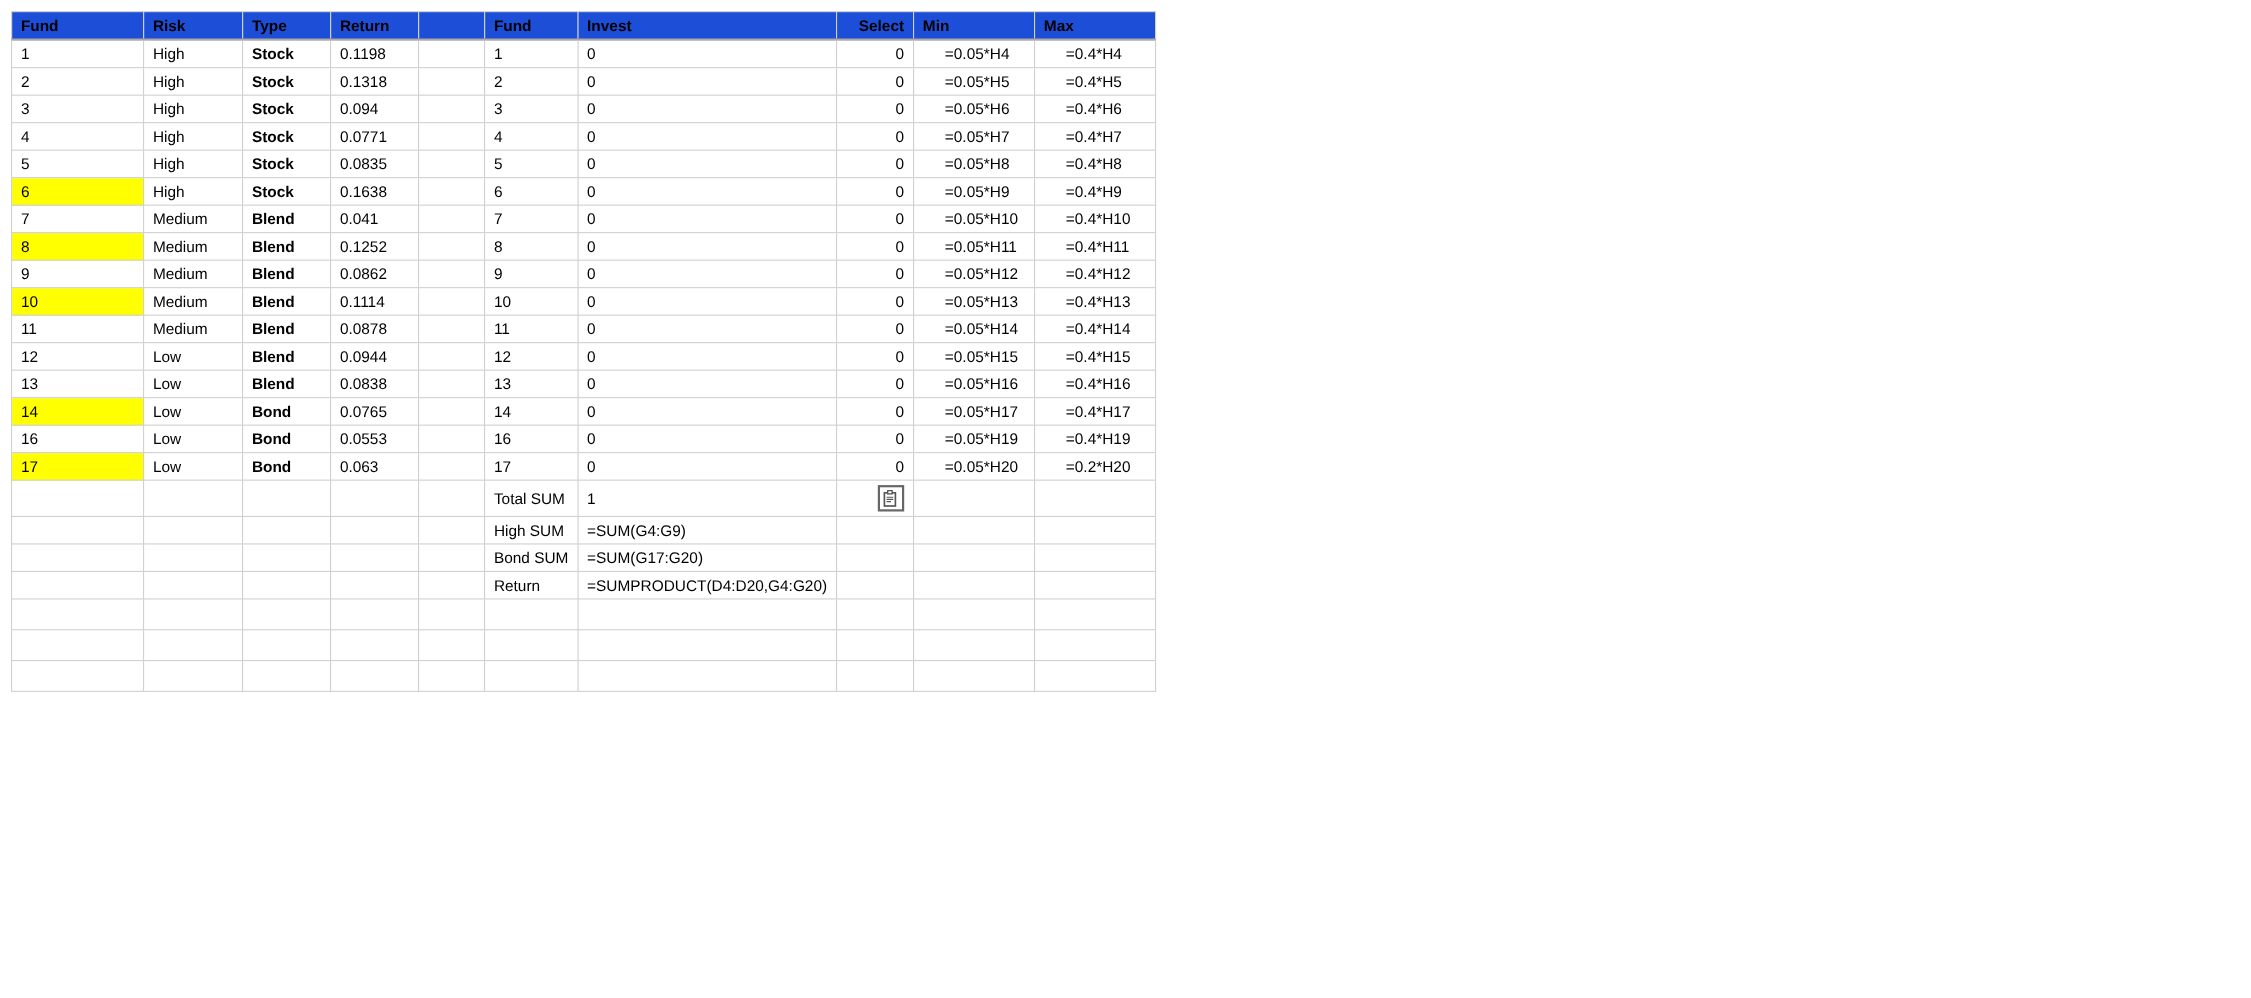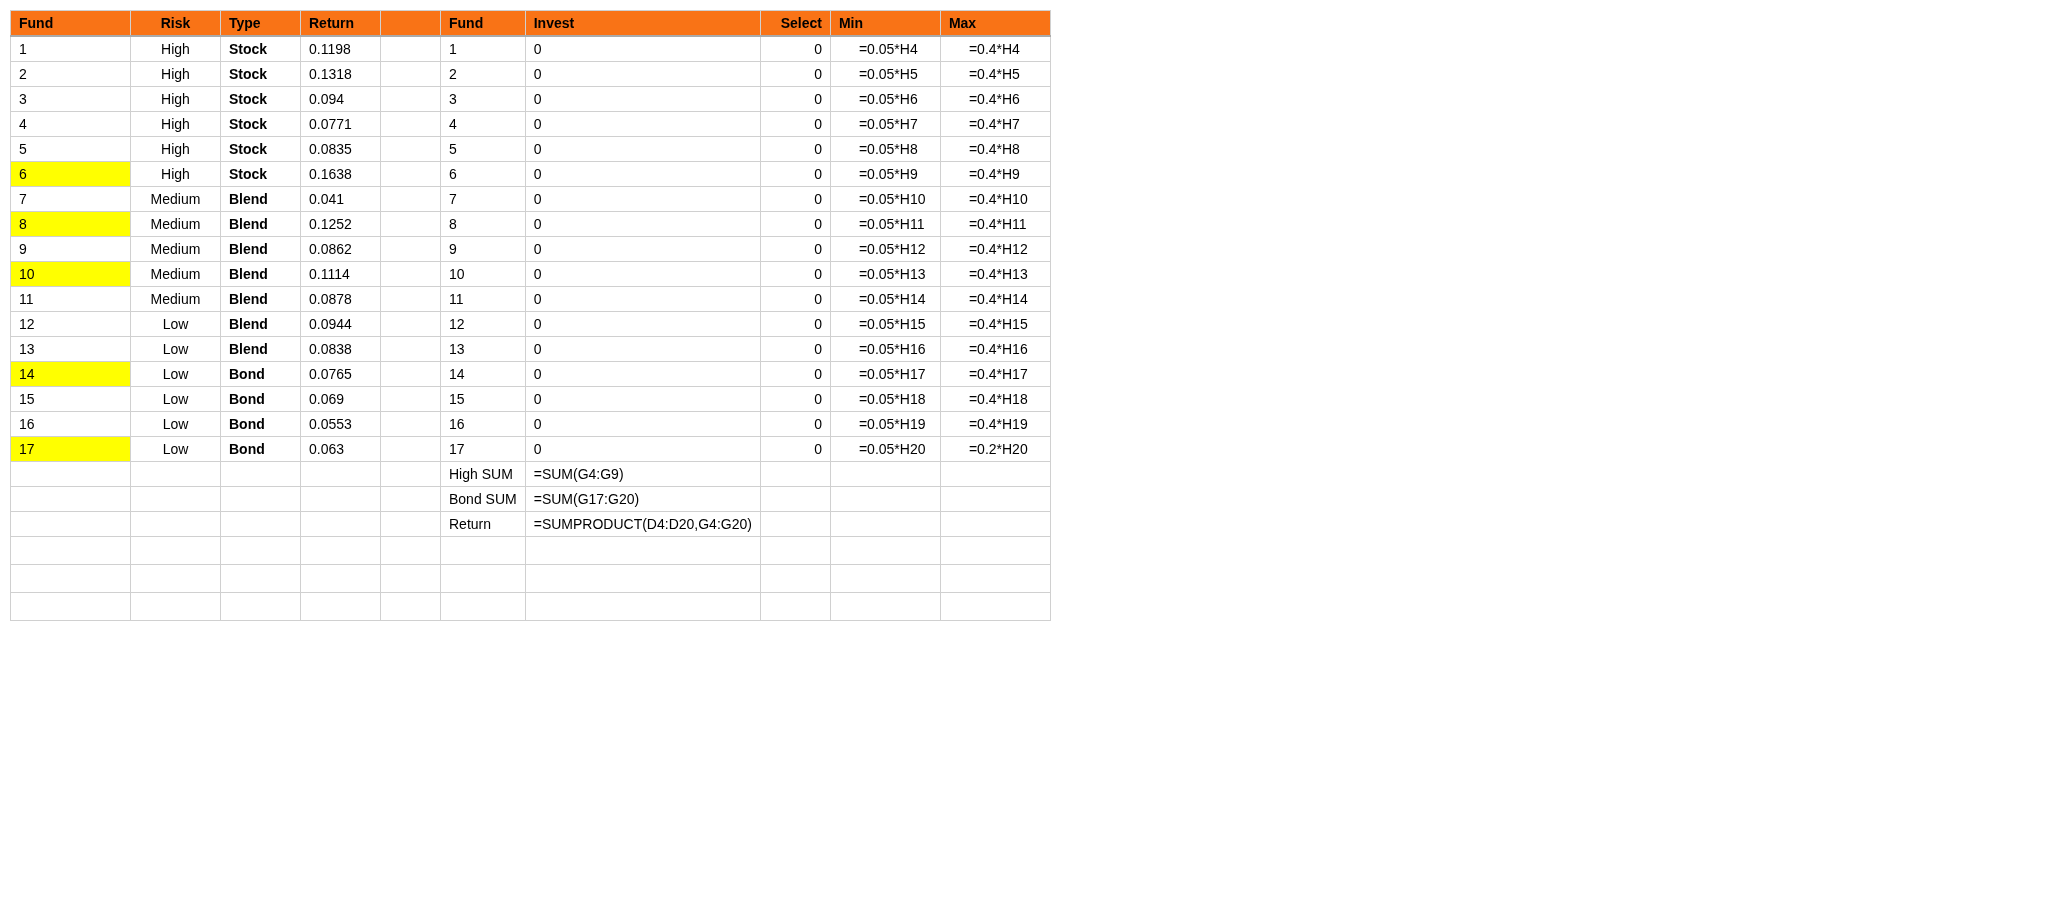--- a/index.html
+++ b/index.html
@@ -13,33 +13,33 @@
       border-collapse: collapse;
     }
     td, th {
       border: 1px solid #d0d0d0;
       padding: 4px 8px;
       white-space: nowrap;
       vertical-align: middle;
       min-width: 30px;
     }
     .col-fund { min-width: 120px; }
-    .col-risk { min-width: 90px; text-align: center; }
+    .col-risk { min-width: 90px; }
     .col-type { min-width: 80px; font-weight: bold; }
     .col-return { min-width: 80px; }
     .col-spacer { min-width: 60px; border: 1px solid #d0d0d0; }
     .col-fund2 { min-width: 80px; }
     .col-invest { min-width: 120px; }
     .col-select { min-width: 70px; text-align: right; }
     .col-min { min-width: 110px; }
     .col-max { min-width: 110px; margin-left: 22px; }
     .yellow { background-color: yellow; }
     .header-row td, .header-row th {
       font-weight: bold;
-      background: #f97316;
+      background: #1d4ed8;
       border-bottom: 2px solid #aaa;
     }
     .formula-cell { font-family: Arial, sans-serif; padding-left: 28px; }
     .paste-icon {
       display: inline-block;
       width: 22px;
       height: 22px;
       border: 2px solid #555;
       background: #fff;
       font-size: 10px;
@@ -229,32 +229,20 @@
     <td class="col-type">Bond</td>
     <td class="col-return">0.0765</td>
     <td class="col-spacer"></td>
     <td class="col-fund2">14</td>
     <td class="col-invest">0</td>
     <td class="col-select">0</td>
     <td class="col-min formula-cell">=0.05*H17</td>
     <td class="col-max formula-cell">=0.4*H17</td>
   </tr>
       <tr>
-    <td class="col-fund ">15</td>
-    <td class="col-risk">Low</td>
-    <td class="col-type">Bond</td>
-    <td class="col-return">0.069</td>
-    <td class="col-spacer"></td>
-    <td class="col-fund2">15</td>
-    <td class="col-invest">0</td>
-    <td class="col-select">0</td>
-    <td class="col-min formula-cell">=0.05*H18</td>
-    <td class="col-max formula-cell">=0.4*H18</td>
-  </tr>
-      <tr>
     <td class="col-fund ">16</td>
     <td class="col-risk">Low</td>
     <td class="col-type">Bond</td>
     <td class="col-return">0.0553</td>
     <td class="col-spacer"></td>
     <td class="col-fund2">16</td>
     <td class="col-invest">0</td>
     <td class="col-select">0</td>
     <td class="col-min formula-cell">=0.05*H19</td>
     <td class="col-max formula-cell">=0.4*H19</td>
@@ -263,20 +251,42 @@
     <td class="col-fund yellow">17</td>
     <td class="col-risk">Low</td>
     <td class="col-type">Bond</td>
     <td class="col-return">0.063</td>
     <td class="col-spacer"></td>
     <td class="col-fund2">17</td>
     <td class="col-invest">0</td>
     <td class="col-select">0</td>
     <td class="col-min formula-cell">=0.05*H20</td>
     <td class="col-max formula-cell">=0.2*H20</td>
+  </tr>
+      <tr>
+    <td class="col-fund"></td>
+    <td class="col-risk"></td>
+    <td class="col-type"></td>
+    <td class="col-return"></td>
+    <td class="col-spacer"></td>
+    <td class="col-fund2">Total SUM</td>
+    <td class="col-invest">1</td>
+    <td class="col-select">
+      <div class="paste-icon" style="border:2px solid #666;display:inline-flex;align-items:center;justify-content:center;width:24px;height:24px;background:#fff;">
+        <svg width="16" height="16" viewBox="0 0 16 16">
+          <rect x="2" y="3" width="10" height="12" fill="none" stroke="#555" stroke-width="1.5"></rect>
+          <rect x="5" y="1" width="4" height="3" fill="#fff" stroke="#555" stroke-width="1.2"></rect>
+          <line x1="4" y1="7" x2="10" y2="7" stroke="#555" stroke-width="1"></line>
+          <line x1="4" y1="9" x2="10" y2="9" stroke="#555" stroke-width="1"></line>
+          <line x1="4" y1="11" x2="8" y2="11" stroke="#555" stroke-width="1"></line>
+        </svg>
+      </div>
+    </td>
+    <td class="col-min"></td>
+    <td class="col-max"></td>
   </tr>
       <tr>
     <td class="col-fund"></td>
     <td class="col-risk"></td>
     <td class="col-type"></td>
     <td class="col-return"></td>
     <td class="col-spacer"></td>
     <td class="col-fund2">High SUM</td>
     <td class="col-invest">=SUM(G4:G9)</td>
     <td class="col-select"></td>

